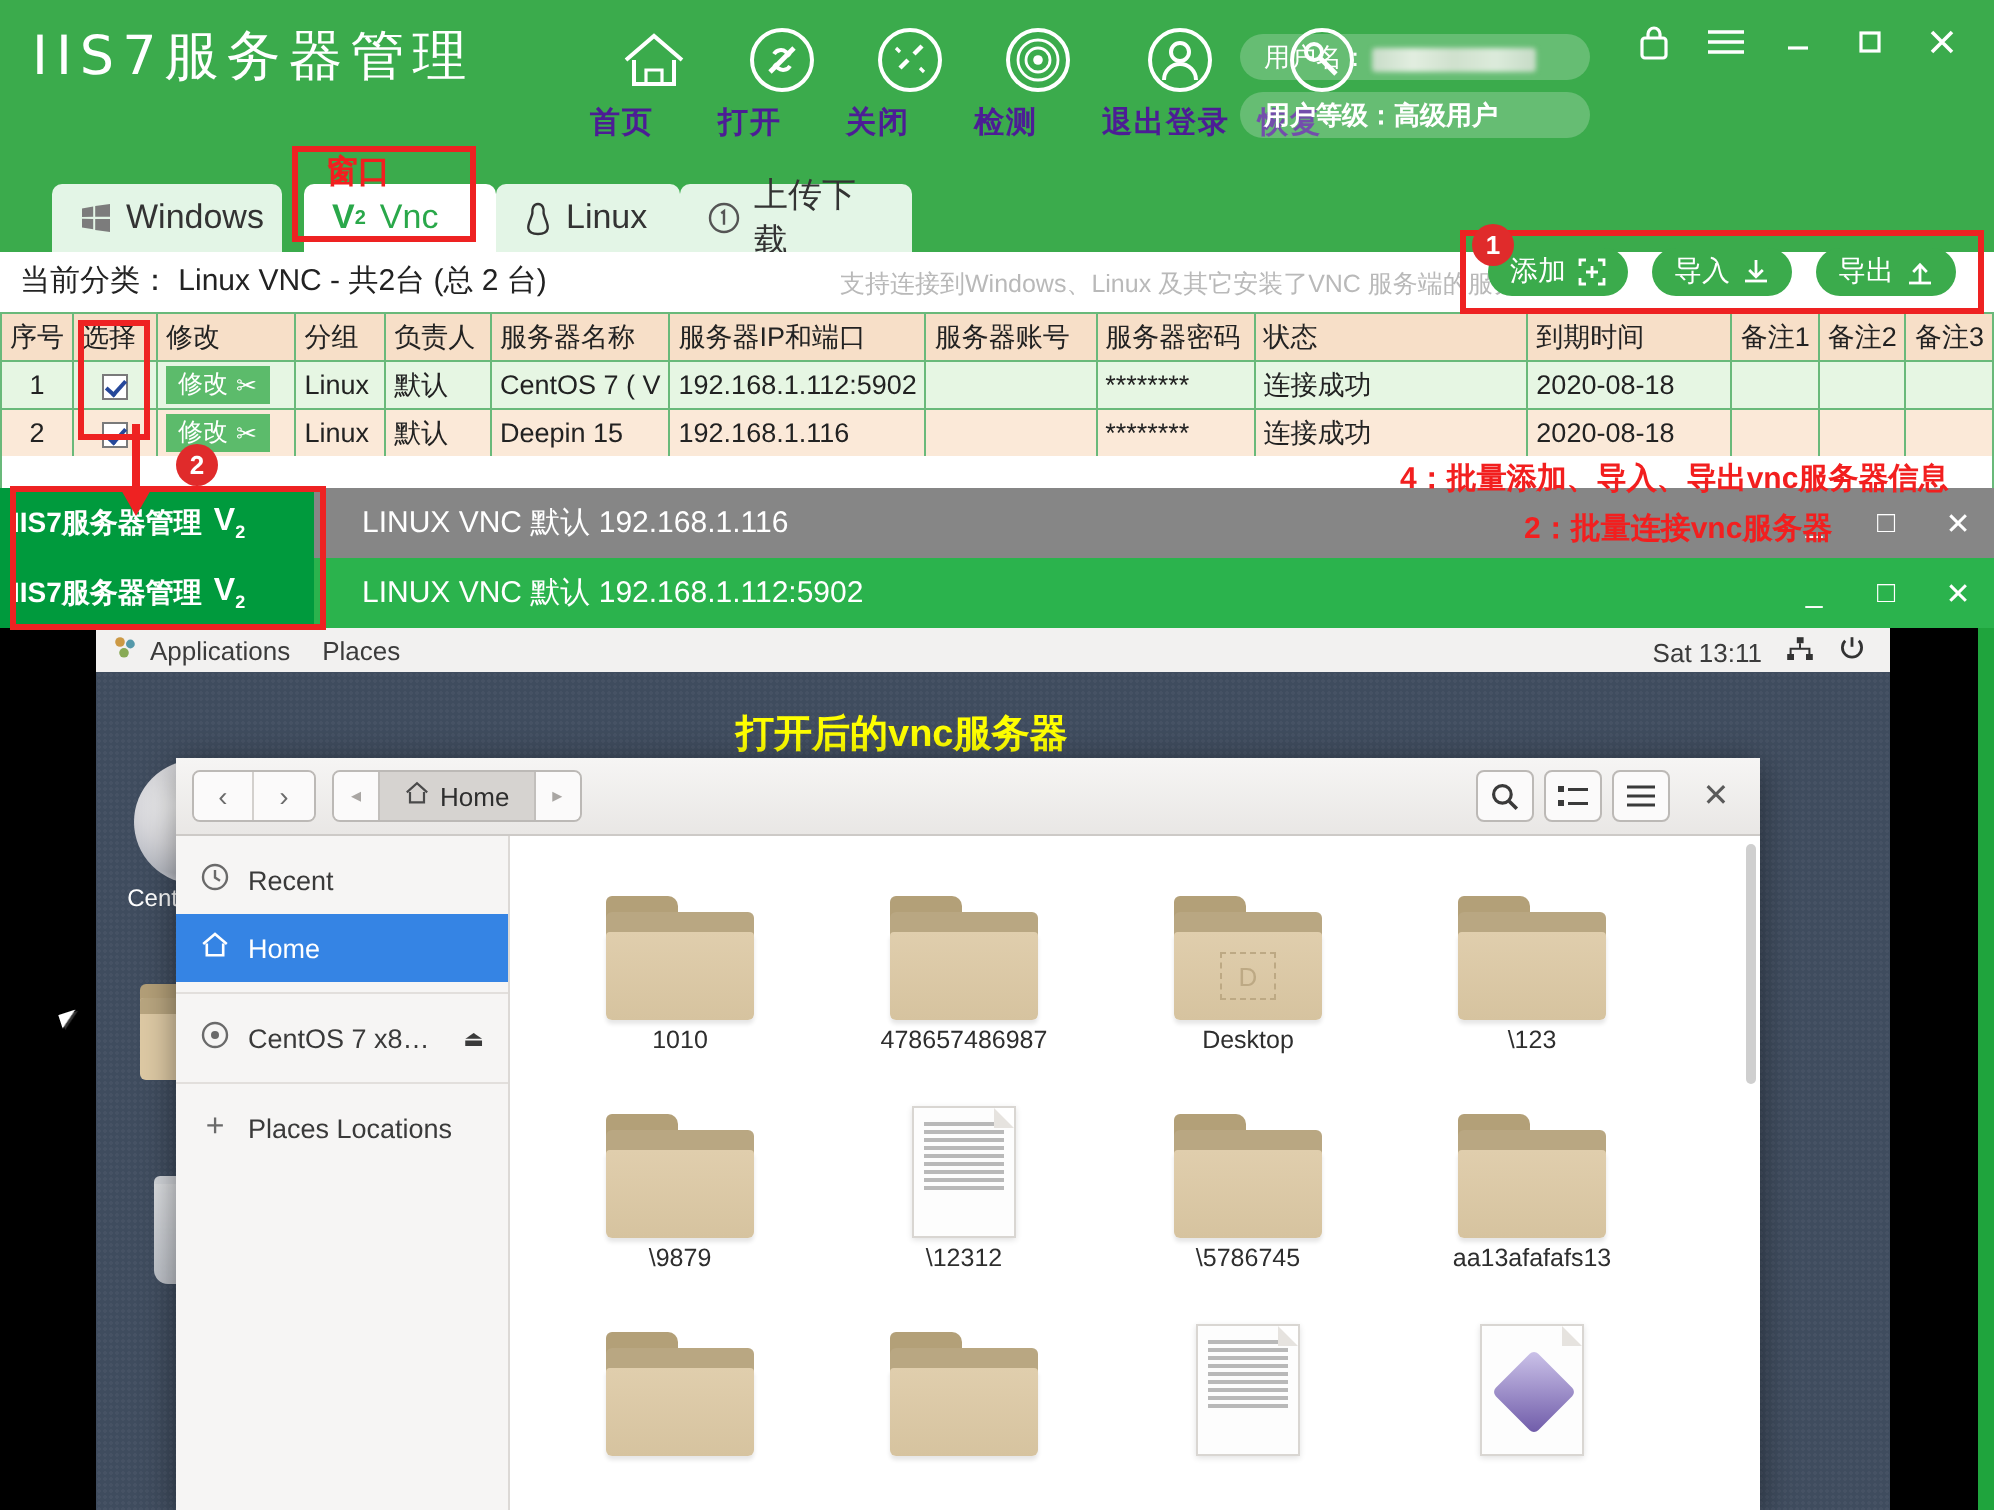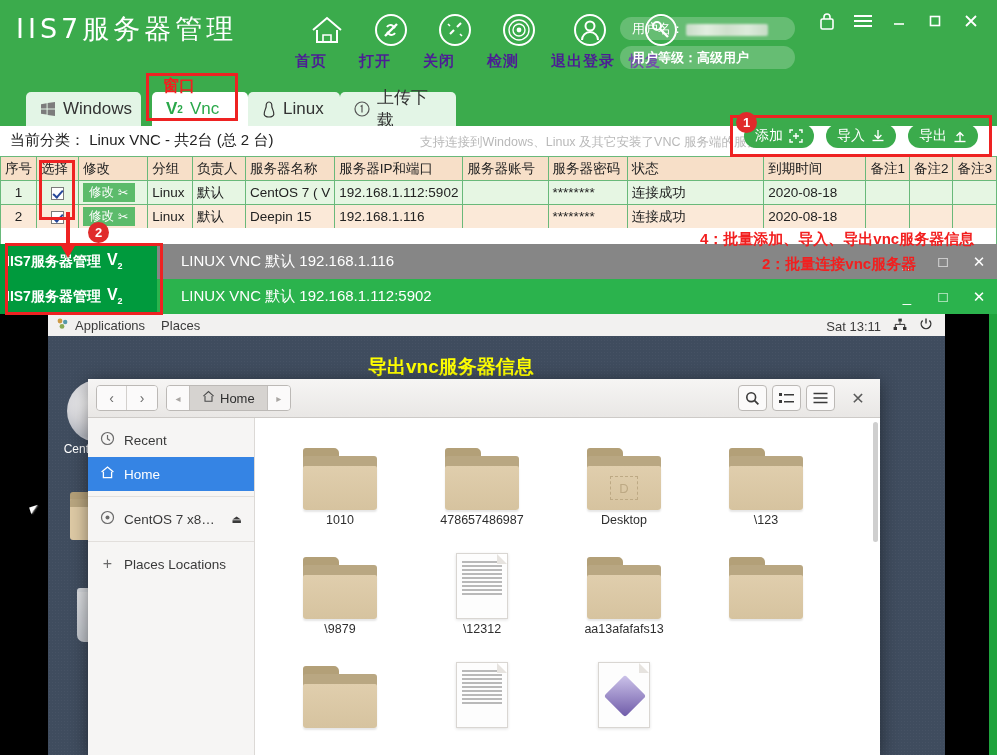--- a/index.html
+++ b/index.html
@@ -576,21 +576,21 @@
           <span>
             <svg width="14" height="14" viewBox="0 0 14 14">
                 <path d="M7 1.6 V6.4" stroke="#333" stroke-width="1.4"></path>
                 <path d="M3.6 3.4 a4.8 4.8 0 1 0 6.8 0" stroke="#333" stroke-width="1.4" fill="none"></path>
               </svg>
           </span>
         </div>
       </div>
 
       <div class="deskbody">
-        <div class="yellowtitle">导出vnc服务器信息</div>
+        <div class="yellowtitle">打开后的vnc服务器</div>
 
         <div class="dicon" style="left:8px;top:44px">
           <div class="cdimg"></div>
           <div>CentOS 7 x8</div>
         </div>
         <div class="dicon" style="left:10px;top:150px">
           <div class="folderimg">
             <div class="tabf"></div>
               <div class="bodyf"></div>
               <div class="topf"></div>
@@ -761,45 +761,55 @@
             <div class="flabel">\12312</div>
           </div>
           <div class="fitem">
             <div class="ficon">
                 <div class="nfolder">
                   <div class="t"></div>
                   <div class="h"></div>
                   <div class="b"></div>
                 </div>
               </div>
-            <div class="flabel">aa13afafafs13</div>
-          </div>
-
+            <div class="flabel">\5786745</div>
+          </div>
           <div class="fitem">
             <div class="ficon">
                 <div class="nfolder">
                   <div class="t"></div>
                   <div class="h"></div>
                   <div class="b"></div>
                 </div>
               </div>
-            <div class="flabel"></div>
-          </div>
+            <div class="flabel">aa13afafafs13</div>
+          </div>
+
           <div class="fitem">
             <div class="ficon">
                 <div class="nfolder">
                   <div class="t"></div>
                   <div class="h"></div>
                   <div class="b"></div>
                 </div>
               </div>
             <div class="flabel"></div>
           </div>
           <div class="fitem">
             <div class="ficon">
+                <div class="nfolder">
+                  <div class="t"></div>
+                  <div class="h"></div>
+                  <div class="b"></div>
+                </div>
+              </div>
+            <div class="flabel"></div>
+          </div>
+          <div class="fitem">
+            <div class="ficon">
                 <div class="ndoc">
                   <div class="ln"></div>
                   <div class="ln"></div>
                   <div class="ln"></div>
                   <div class="ln"></div>
                   <div class="ln"></div>
                   <div class="ln"></div>
                   <div class="ln"></div>
                   <div class="ln"></div>
                   <div class="ln"></div>

